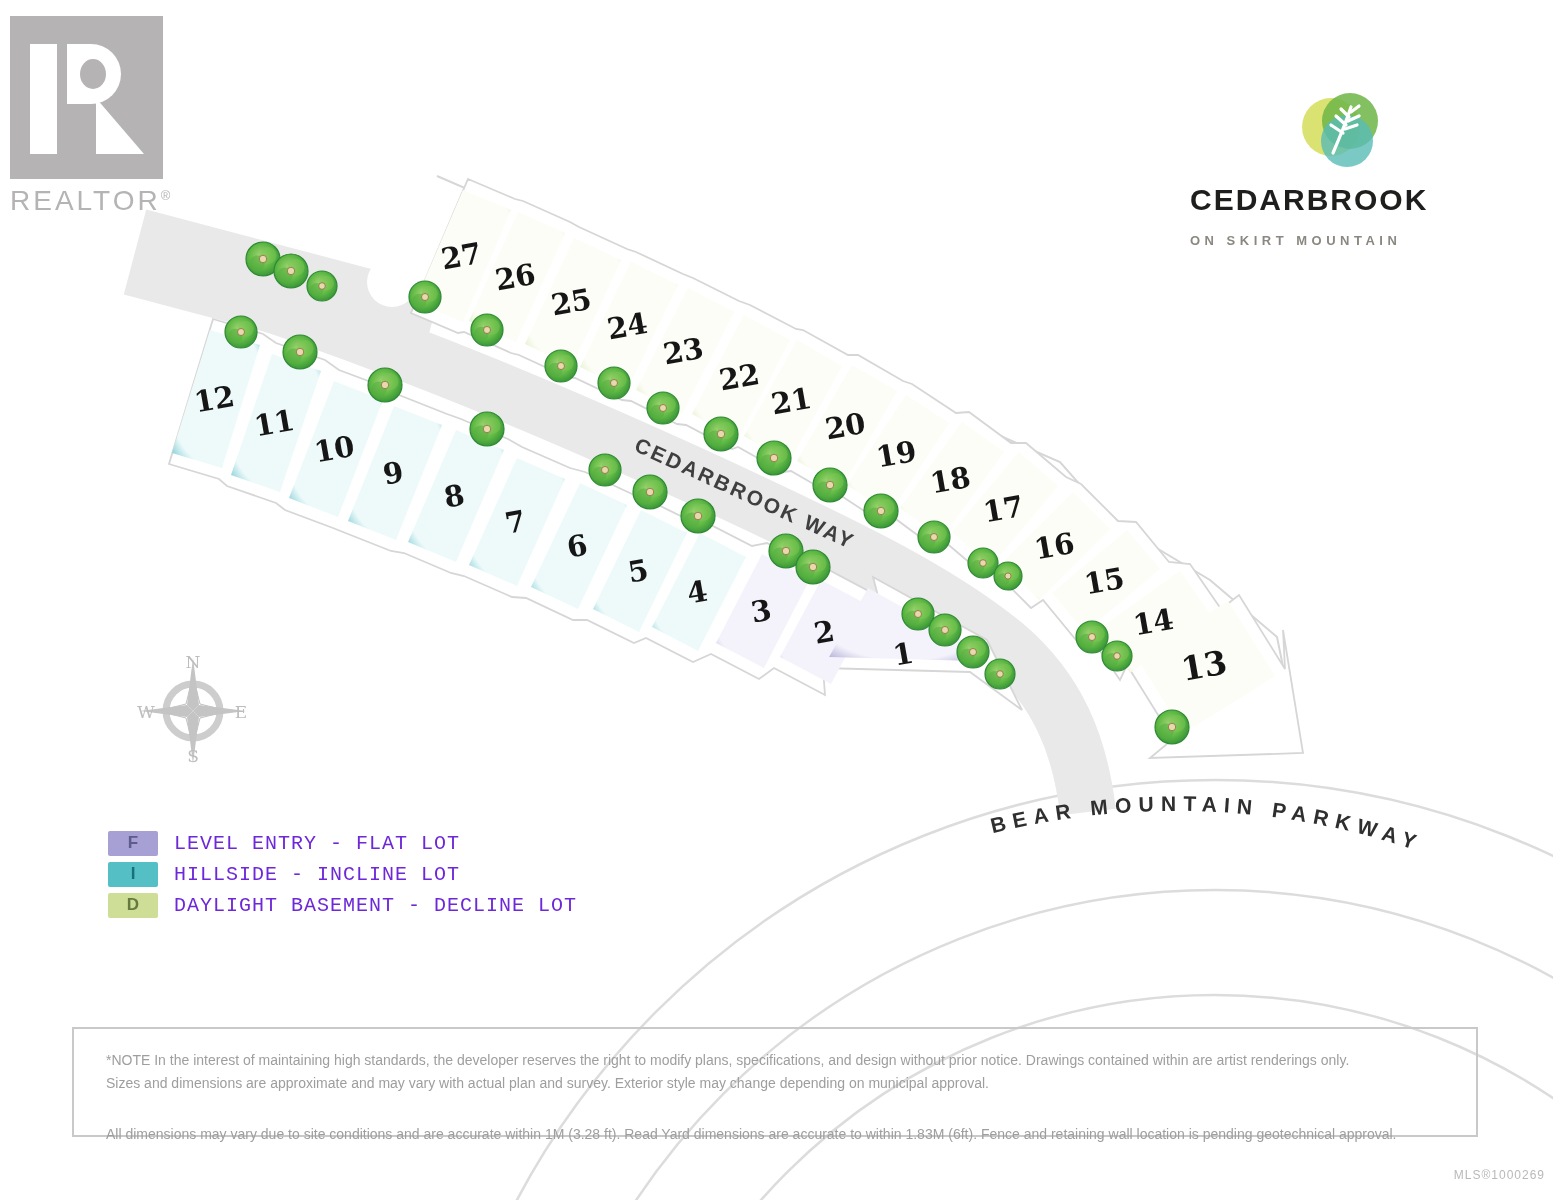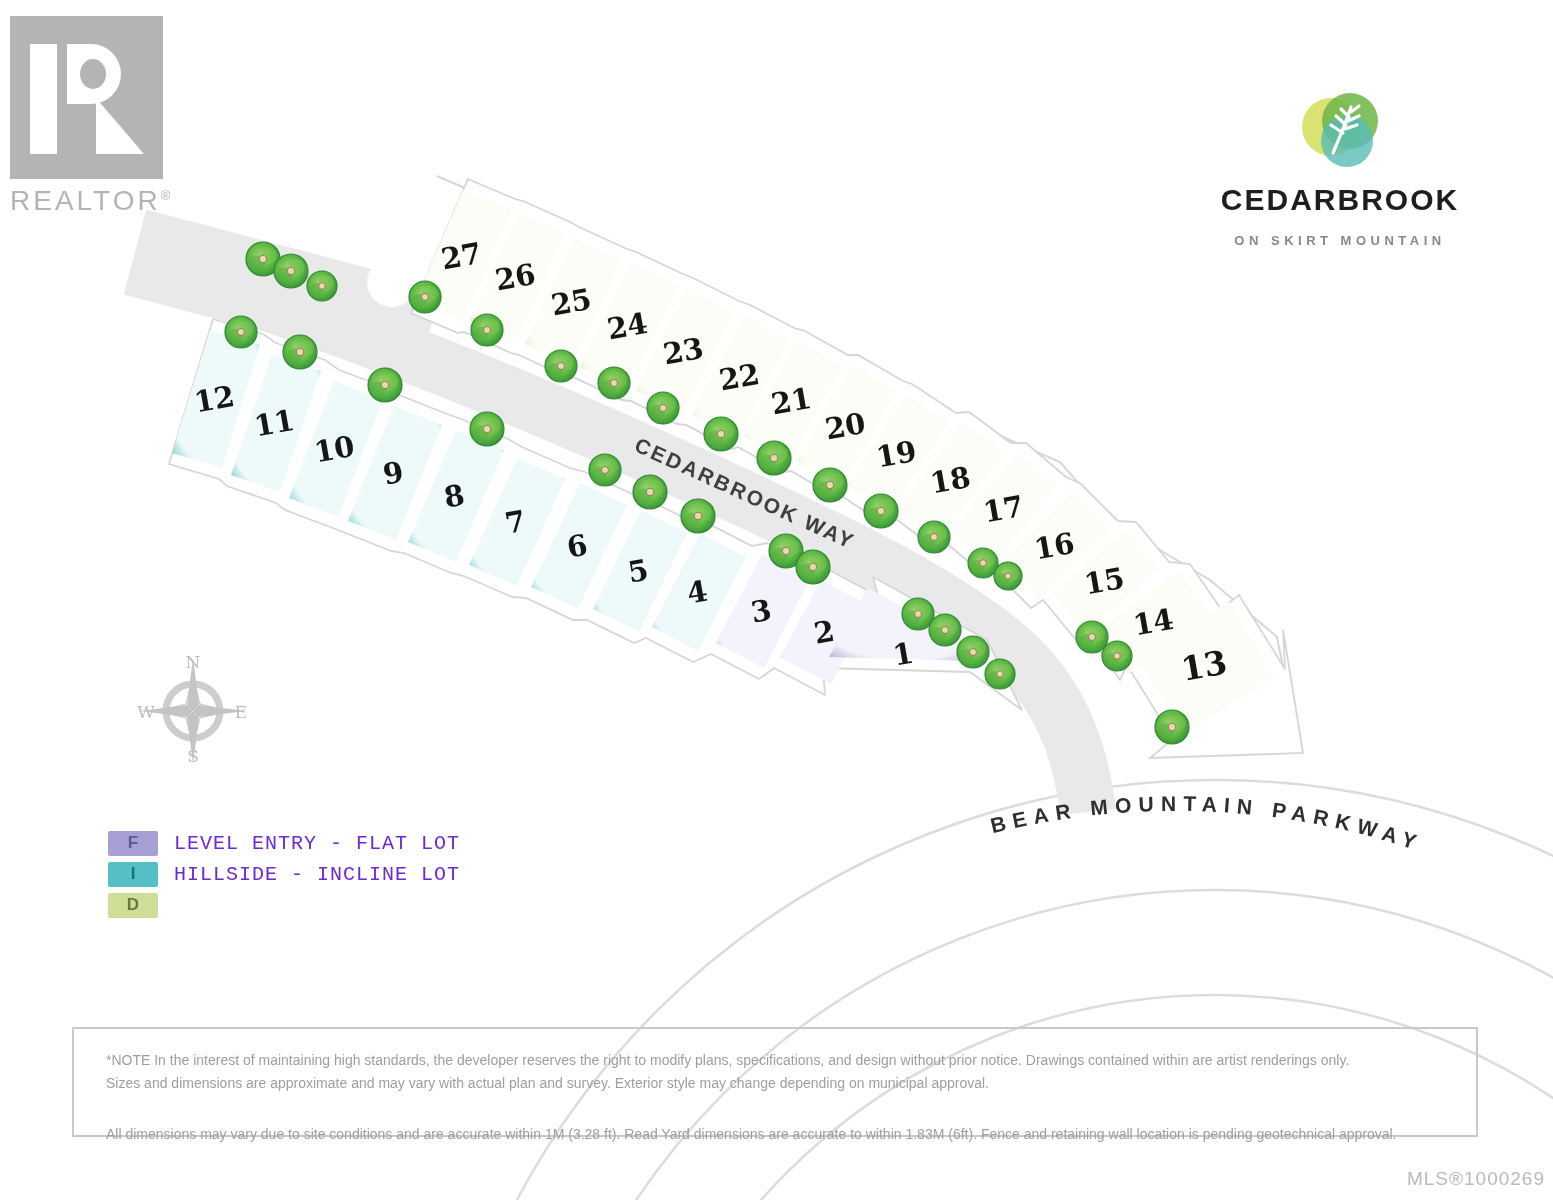--- a/index.html
+++ b/index.html
@@ -5,35 +5,35 @@
   html,body{margin:0;padding:0;background:#ffffff;}
   body{width:1553px;height:1200px;position:relative;overflow:hidden;
        font-family:"Liberation Sans", sans-serif;}
   #stage{position:absolute;inset:0;}
   svg{display:block;}
   
   .realtor{position:absolute;left:10px;top:16px;width:200px;}
   .realtor-text{color:#b5b3b3;font-size:28px;letter-spacing:3px;margin-top:6px;font-weight:400;}
   .realtor-text sup{font-size:13px;}
   
-  .cedar{position:absolute;left:1190px;top:85px;width:300px;text-align:center;}
+  .cedar{position:absolute;left:1190px;top:85px;width:300px;}
   .cedar-title{color:#1e1e1c;font-weight:800;font-size:30px;letter-spacing:2px;margin-top:8px;}
   .cedar-sub{color:#8b8882;font-weight:700;font-size:13px;letter-spacing:4.5px;margin-top:16px;}
   
   .legend{position:absolute;left:108px;top:830px;}
   .legend-row{display:flex;align-items:center;margin-bottom:5px;height:26px;}
   .swatch{width:50px;height:25px;border-radius:2px;display:flex;align-items:center;justify-content:center;
           font-weight:800;font-size:17px;margin-right:16px;}
   .legend-label{color:#6d28d9;font-size:20px;letter-spacing:1px;font-family:Liberation Mono, monospace;}
   
   .notebox{position:absolute;left:72px;top:1027px;width:1406px;height:110px;
            border:2px solid #c9c9c9;box-sizing:border-box;}
   .notebox p{margin:0;color:#9e9e9e;font-size:14px;line-height:1.65;}
   .note-inner{padding:20px 13px 0 32px;}
-  .mls{position:absolute;right:8px;top:1168px;color:#b9b9b9;font-size:19px;letter-spacing:1px;}
+  .mls{position:absolute;right:8px;top:1168px;color:#b9b9b9;font-size:12px;letter-spacing:1px;}
 </style>
 </head>
 <body>
 
 <div id="stage">
   <svg id="map-svg" width="1553" height="1200" viewBox="0 0 1553 1200">
       <defs>
         <radialGradient id="gradF" cx="50%" cy="45%" r="75%">
           <stop offset="0%" stop-color="#f4f3fb"></stop>
           <stop offset="72%" stop-color="#f4f3fb"></stop>
@@ -356,20 +356,21 @@
   <div class="legend-row">
     <div class="swatch" style="background: rgb(166, 160, 212); color: rgb(95, 91, 140);">F</div>
     <div class="legend-label">LEVEL ENTRY - FLAT LOT</div>
   </div>
   <div class="legend-row">
     <div class="swatch" style="background: rgb(84, 192, 198); color: rgb(23, 112, 122);">I</div>
     <div class="legend-label">HILLSIDE - INCLINE LOT</div>
   </div>
   <div class="legend-row">
     <div class="swatch" style="background: rgb(206, 222, 150); color: rgb(102, 122, 64);">D</div>
+    <div class="legend-label">DAYLIGHT BASEMENT - DECLINE LOT</div>
   </div>
 </div>
 
 <div class="notebox">
   <div class="note-inner">
     <p>*NOTE  In the interest of maintaining high standards, the developer reserves the right to modify plans, specifications, and design without prior notice. Drawings contained within are artist renderings only.</p>
     <p>Sizes and dimensions are approximate and may vary with actual plan and survey. Exterior style may change depending on municipal approval.</p>
     <p style="margin-top:28px">All dimensions may vary due to site conditions and are accurate within 1M (3.28 ft).  Read Yard dimensions are accurate to within 1.83M (6ft).  Fence and retaining wall location is pending geotechnical approval.</p>
   </div>
 </div>

